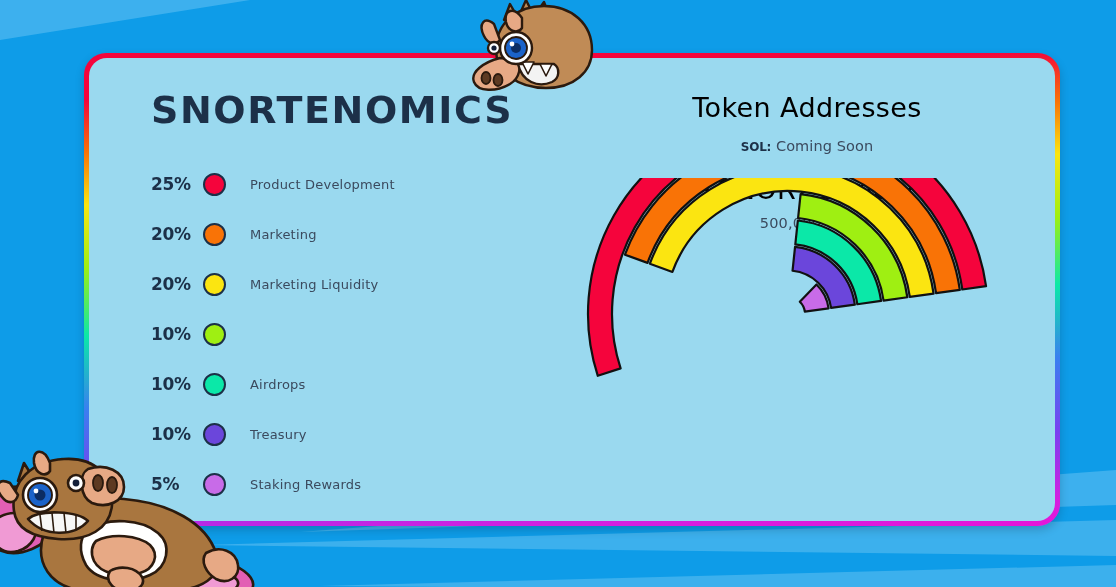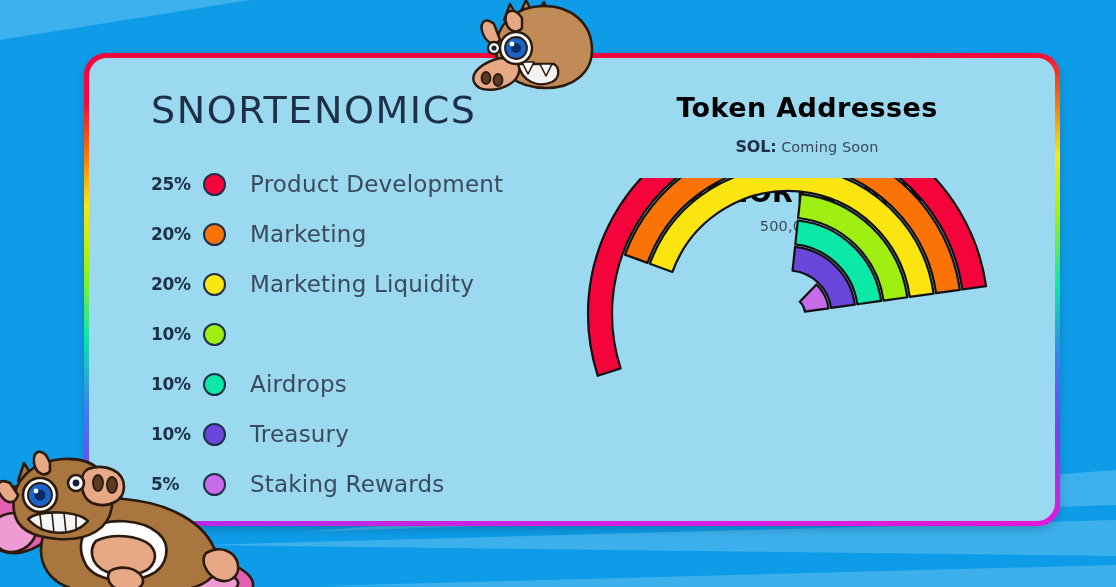--- a/index.html
+++ b/index.html
@@ -56,21 +56,21 @@
   
   #left-col {
     width: 470px;
     padding: 33px 0 0 62px;
     flex-shrink: 0;
   }
 
   #page-title {
     font-family: "DejaVu Sans", sans-serif;
     font-size: 38px;
-    font-weight: 400;
+    font-weight: 700;
     letter-spacing: 1.6px;
     color: #1c3048;
     text-transform: uppercase;
     line-height: 1;
     margin-bottom: 30px;
   }
 
   .legend-row {
     display: flex;
     align-items: center;
@@ -89,55 +89,55 @@
   .legend-dot {
     width: 23px;
     height: 23px;
     border-radius: 50%;
     border: 2.2px solid #1c3048;
     flex-shrink: 0;
     margin-right: 24px;
   }
 
   .legend-label {
-    font-size: 23px;
+    font-size: 13px;
     color: #3b4a5e;
     letter-spacing: .2px;
   }
 
   
   #right-col {
     flex: 1;
     position: relative;
     padding-top: 36px;
     text-align: center;
   }
 
   .section-head {
     font-size: 27px;
-    font-weight: 700;
+    font-weight: 400;
     color: #000000;
     letter-spacing: .4px;
     line-height: 1;
   }
 
   #addr-lines { margin-top: 14px; }
 
   .addr-line {
     font-size: 14.5px;
     color: #3b4a5e;
     line-height: 1.55;
     letter-spacing: .1px;
     white-space: nowrap;
   }
 
   .addr-key {
     font-weight: 800;
     color: #1c3048;
-    font-size: 16px;
+    font-size: 12px;
     letter-spacing: -0.2px;
   }
 
   #supply-head { margin-top: 19px; }
 
   #supply-value {
     margin-top: 12px;
     font-size: 14.5px;
     color: #3b4a5e;
     letter-spacing: .2px;

